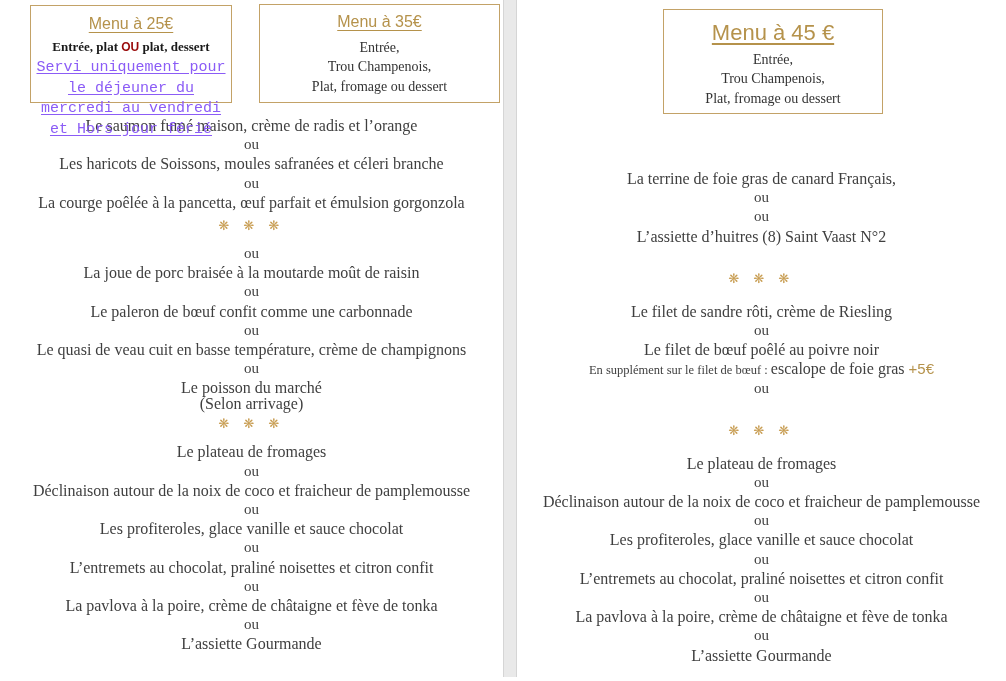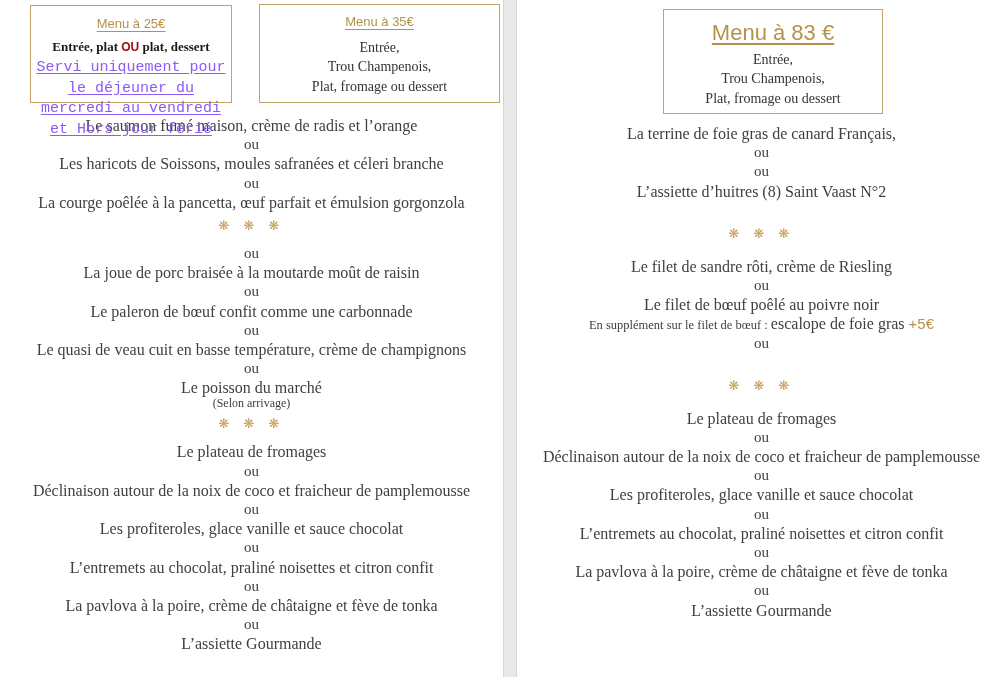--- a/index.html
+++ b/index.html
@@ -15,44 +15,44 @@
     position:absolute; left:503px; top:0; width:14px; height:677px;
     background:#e9e9e9; border-left:1px solid #d5d5d5; border-right:1px solid #d5d5d5;
   }
   
   .box { position:absolute; border:1px solid #c3a267; text-align:center; background:#fff; }
   #box25 { left:30px;  top:5px; width:202px; height:98px;  padding-top:5px; }
   #box35 { left:259px; top:4px; width:241px; height:99px;  padding-top:4px; }
   #box45 { left:146px; top:9px; width:220px; height:105px; padding-top:9px; }
   .menu-title {
     display:inline-block; font-family:"Liberation Sans", sans-serif;
-    color:#b5924b; font-size:13px; line-height:26px;
+    color:#b5924b; font-size:16px; line-height:26px;
     text-decoration:underline; text-underline-offset:3px;
   }
   #box45 .menu-title { font-size:22px; line-height:28px; }
   .formula { font-size:13px; font-weight:bold; color:#1a1a1a; margin-top:2px; }
   .ou-red  { color:#990b0b; font-family:"Liberation Sans", sans-serif; font-size:12px; font-weight:bold; }
   .box-note {
     margin-top:3px; font-family:Liberation Mono, monospace; font-size:15px;
     line-height:20.5px; color:#8b5cf6; text-decoration:underline; text-underline-offset:2px;
   }
   .box-sub { margin-top:3px; font-size:14px; line-height:19.3px; color:#333; }
   
   .menu-body { text-align:center; }
   #left-pane  .menu-body { padding-top:116px; }
-  #right-pane .menu-body { padding-top:124px; }
+  #right-pane .menu-body { padding-top:124px;margin-top:45px; }
   .dish { font-size:16px; line-height:19.2px; height:19.2px; white-space:nowrap; }
   .or   { font-size:15px; line-height:19.2px; height:19.2px; }
   .sep  {
     font-family:"DejaVu Sans", sans-serif; color:#c89d52; font-size:13px;
     line-height:18px; height:18px; letter-spacing:5px;
   }
   #left-pane  .sep { margin:5px 0 9px; }
   #right-pane .sep { margin:24px 0 14px; }
-  .note { font-size:12px; line-height:13px; height:13px; }
+  .note { font-size:16px; line-height:13px; height:13px; }
   .supplement { font-size:16px; line-height:19.2px; height:19.2px; white-space:nowrap; }
   .supp-small { font-size:12.5px; }
   .supp-price { color:#b5924b; font-family:"Liberation Sans", sans-serif; font-size:15px; }
 </style>
 </head>
 <body>
 
 <div id="stage">
 
   <div id="left-pane">
@@ -104,21 +104,21 @@
         <div class="or">ou</div>
         <div class="dish">L’assiette Gourmande</div>
       </div>
   </div>
 
   <div id="divider"></div>
 
   <div id="right-pane">
 
     <div class="box" id="box45">
-      <span class="menu-title">Menu à 83 €</span>
+      <span class="menu-title">Menu à 45 €</span>
       <div class="box-sub">
         <div>Entrée,</div>
         <div>Trou Champenois,</div>
         <div>Plat, fromage ou dessert</div>
       </div>
     </div>
 
     <div class="menu-body">
         <div class="dish">La terrine de foie gras de canard Français,</div>
         <div class="or">ou</div>

